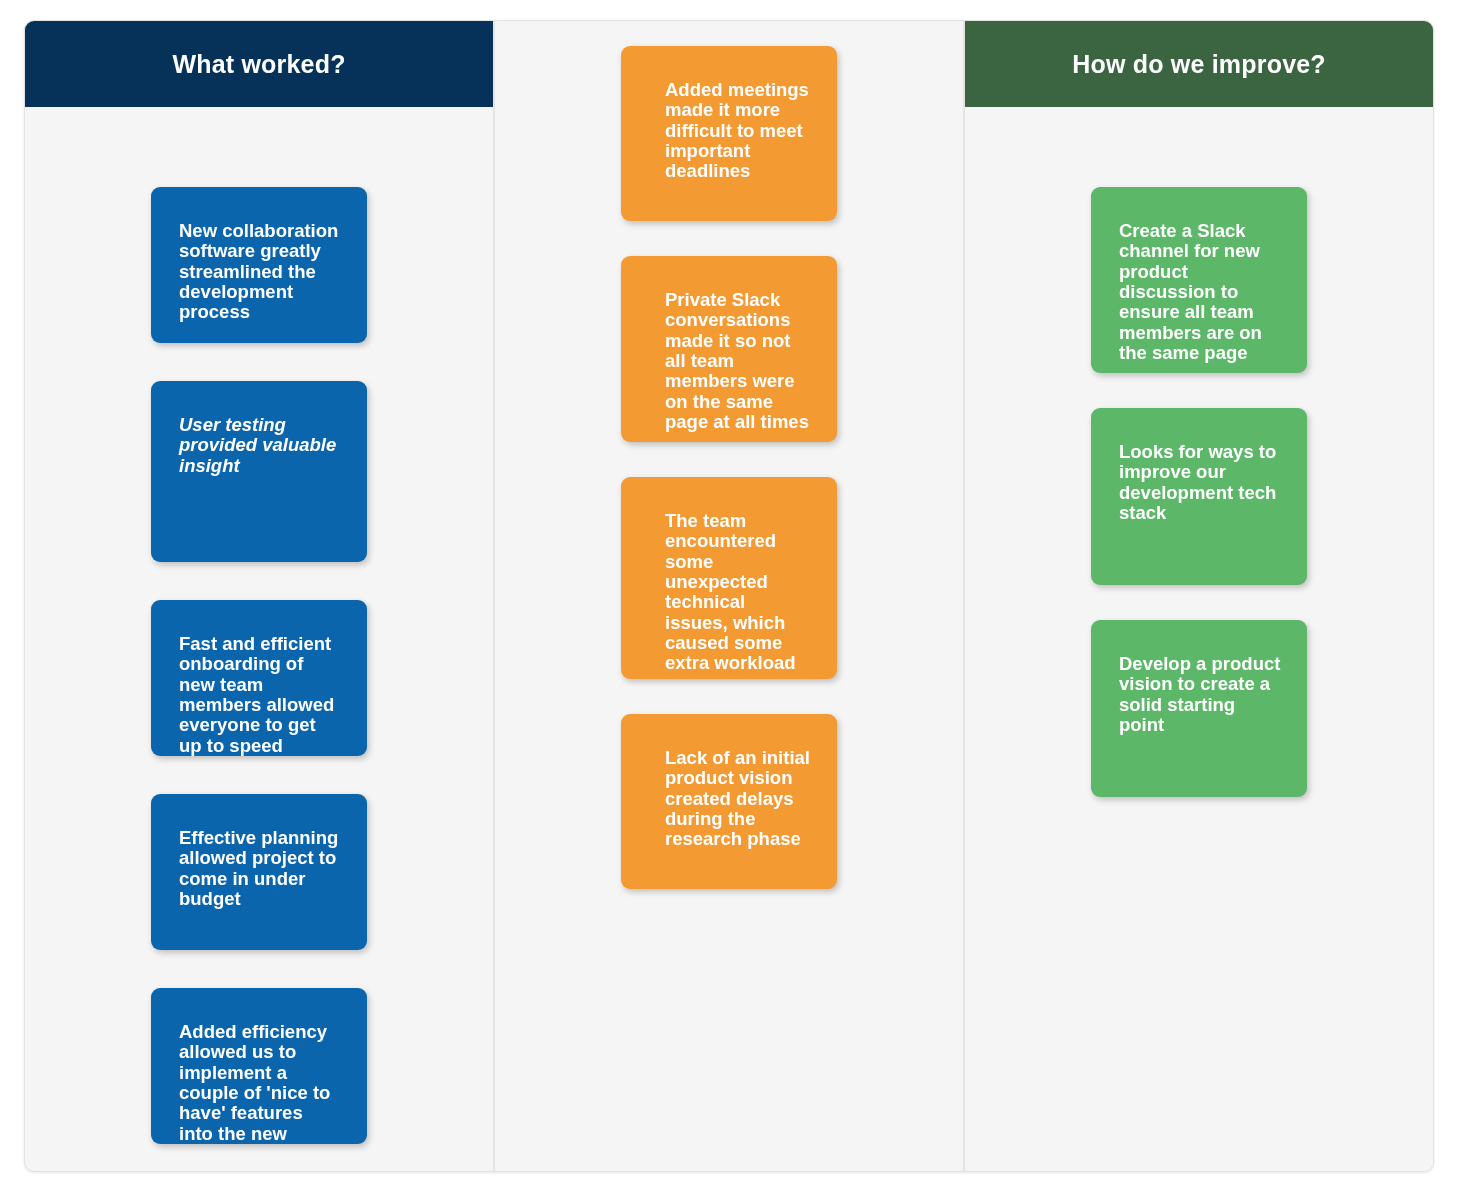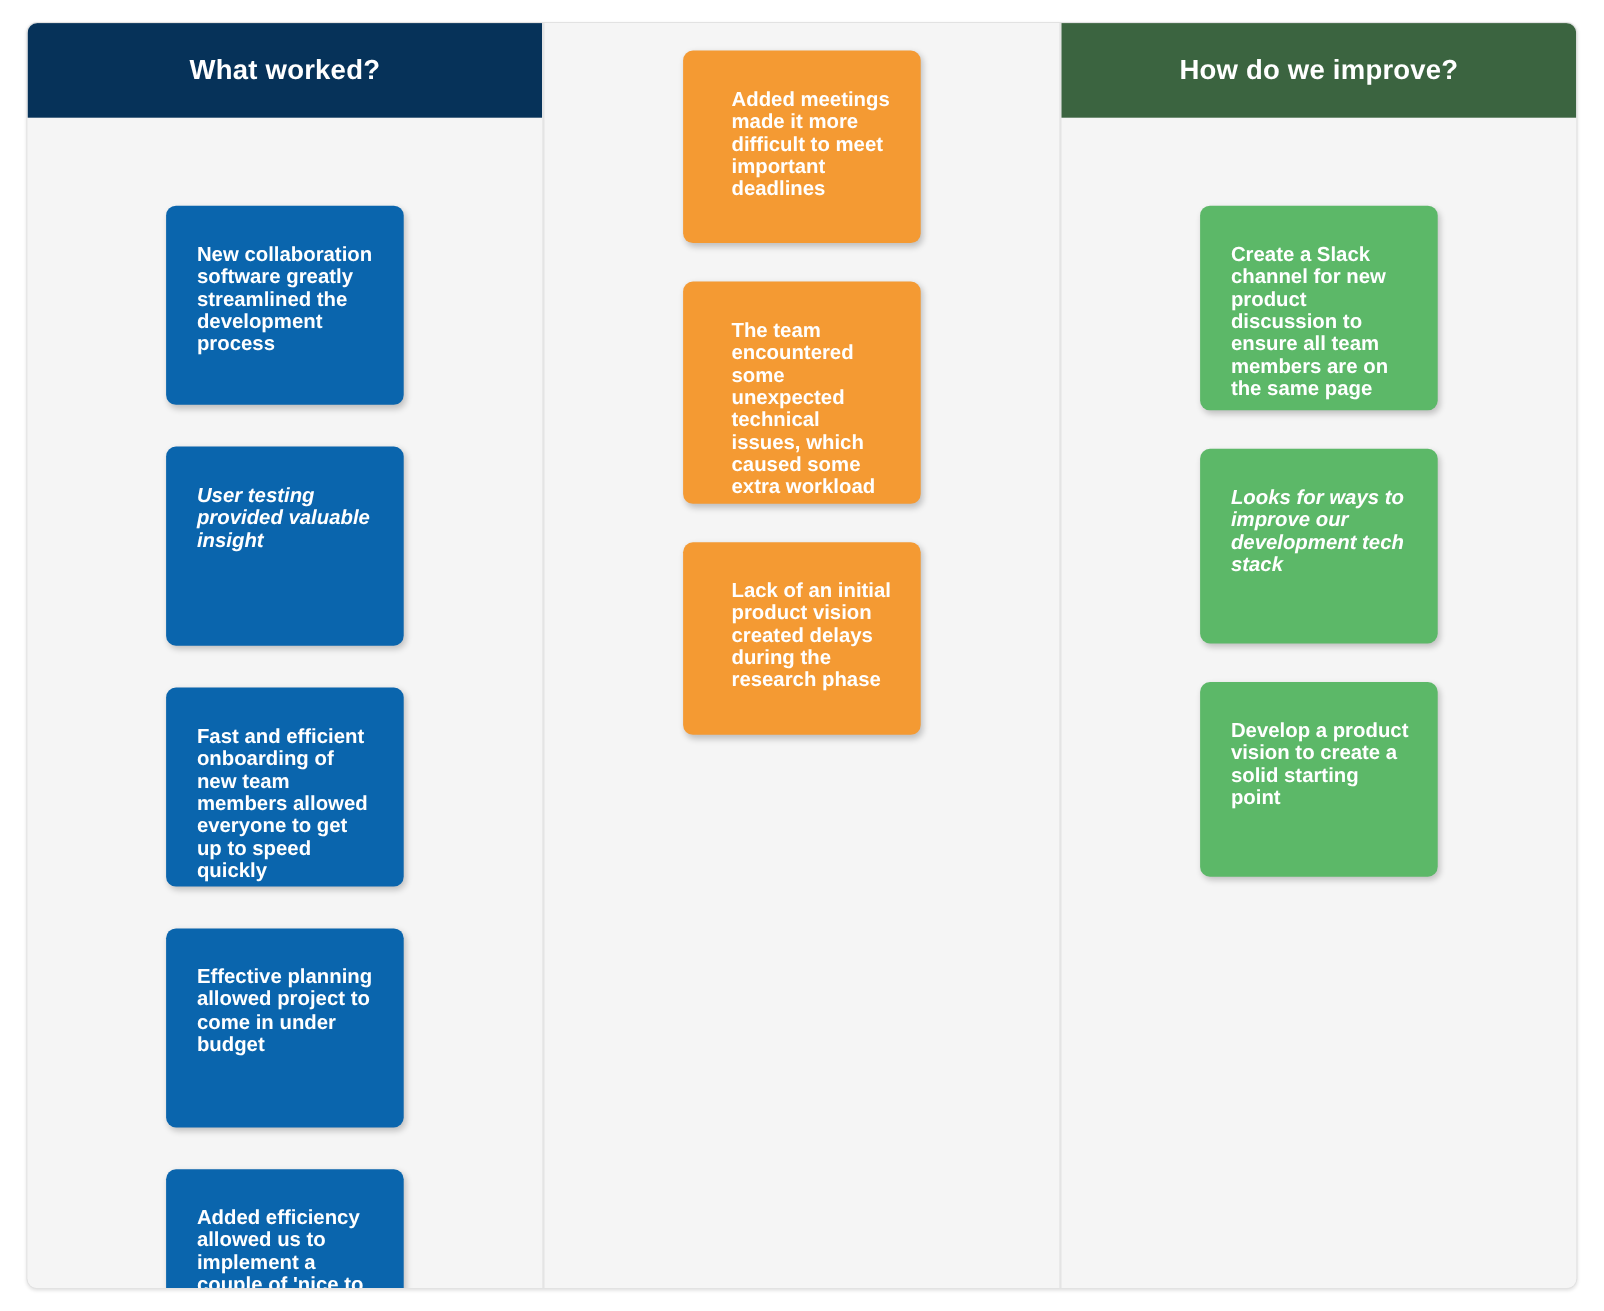--- a/index.html
+++ b/index.html
@@ -71,21 +71,21 @@
     font-size: 18.5px;
     font-weight: bold;
     line-height: 1.1;
     box-shadow: 2px 3px 6px rgba(0,0,0,0.22);
     margin-bottom: 38px;
     overflow: hidden;
   }
   .card:last-child { margin-bottom: 0; }
 
   
-  .col-worked .card      { height: 181px; }
+  .col-worked .card      { height: 156px; }
   .col-worked .card.c2   { height: 181px; font-style: italic; }
   .col-notwork .card     { height: 175px; padding-left: 44px; }
   .col-notwork .card.c2  { height: 186px; }
   .col-notwork .card.c3  { height: 202px; }
   .col-notwork .card.c4  { height: 175px; }
   .col-improve .card     { height: 177px; }
   .col-improve .card.c2  { height: 186px; }
   .col-improve .card.c3  { height: 177px; }
   .col-improve .card.c4  { height: 177px; }
 
@@ -123,36 +123,39 @@
         <span class="card-text">Added efficiency allowed us to implement a couple of 'nice to have' features into the new product</span>
       </div>
     </div>
   </div>
 
   <div class="column col-notwork">
     <div class="col-body">
       <div class="card c1" style="background: rgb(244, 154, 51);">
         <span class="card-text">Added meetings made it more difficult to meet important deadlines</span>
       </div>
+      <div class="card c2" style="background: rgb(244, 154, 51);">
+        <span class="card-text">Private Slack conversations made it so not all team members were on the same page at all times</span>
+      </div>
       <div class="card c3" style="background: rgb(244, 154, 51);">
         <span class="card-text">The team encountered some unexpected technical issues, which caused some extra workload</span>
       </div>
       <div class="card c4" style="background: rgb(244, 154, 51);">
         <span class="card-text">Lack of an initial product vision created delays during the research phase</span>
       </div>
     </div>
   </div>
 
   <div class="column col-improve">
     <div class="col-header" style="background: rgb(59, 100, 64);">How do we improve?</div>
     <div class="col-body">
       <div class="card c2" style="background: rgb(92, 184, 104);">
         <span class="card-text">Create a Slack channel for new product discussion to ensure all team members are on the same page</span>
       </div>
-      <div class="card c3" style="background: rgb(92, 184, 104); font-style: italic;">
+      <div class="card c3" style="background: rgb(92, 184, 104);">
         <span class="card-text">Looks for ways to improve our development tech stack</span>
       </div>
       <div class="card c4" style="background: rgb(92, 184, 104);">
         <span class="card-text">Develop a product vision to create a solid starting point</span>
       </div>
     </div>
   </div>
 
 </div>
 

